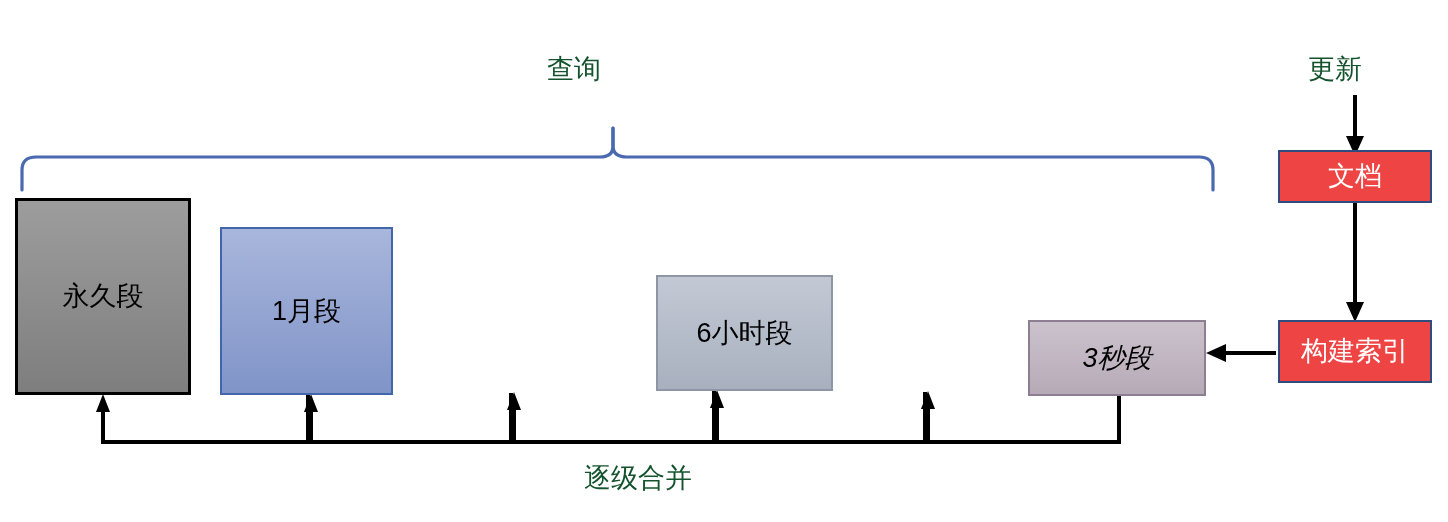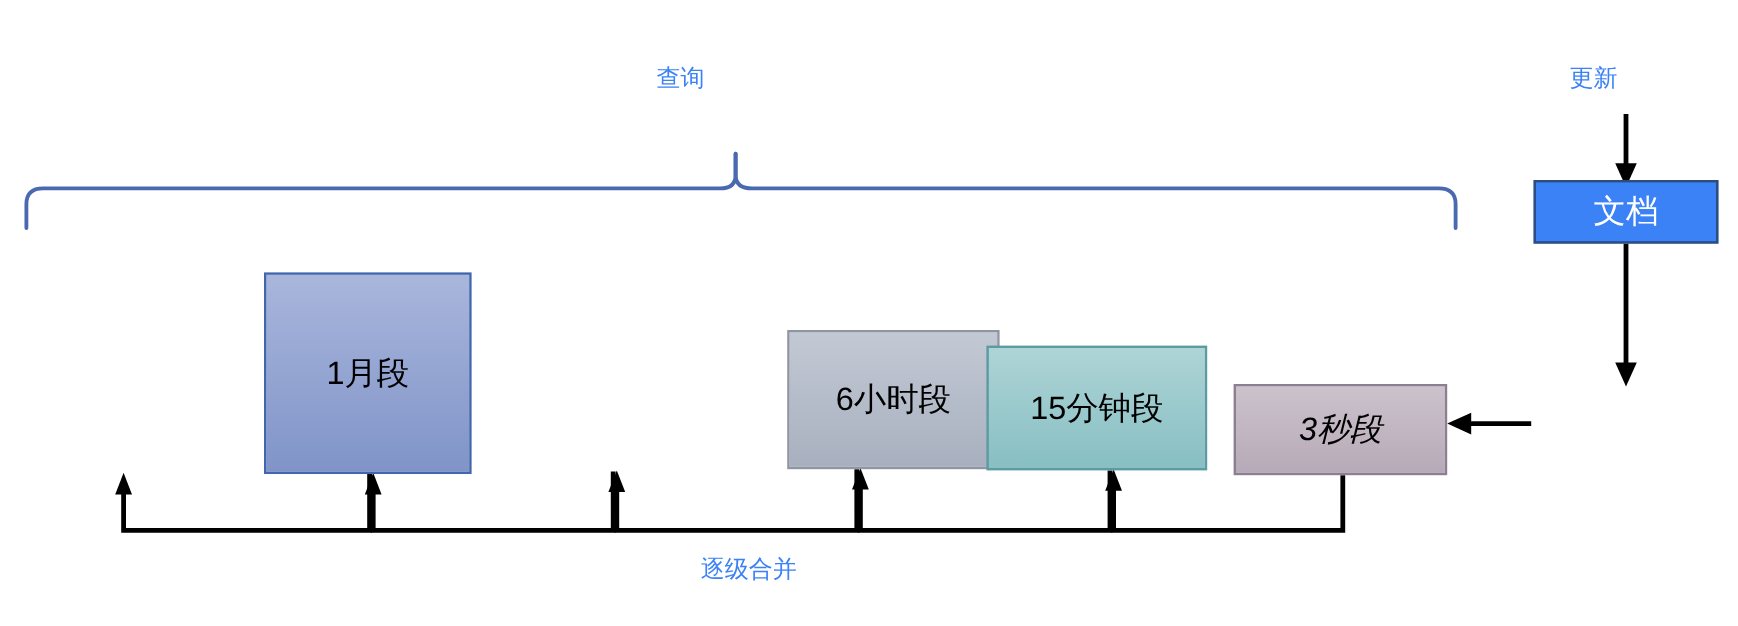--- a/index.html
+++ b/index.html
@@ -33,28 +33,28 @@
   .right-box {
     position: absolute;
     box-sizing: border-box;
     display: flex;
     align-items: center;
     justify-content: center;
     color: #ffffff;
     font-size: 27px;
     line-height: 1;
     white-space: nowrap;
-    background: #3b82f6;
+    background: #ef4444;
     border: 2px solid #2E4C7E;
     z-index: 5;
   }
   .plain-label {
     position: absolute;
-    color: #3b82f6;
-    font-size: 20px;
+    color: #14532d;
+    font-size: 27px;
     line-height: 1;
     white-space: nowrap;
     z-index: 6;
   }
   svg.overlay {
     position: absolute;
     left: 0;
     top: 0;
     width: 1448px;
     height: 522px;
@@ -98,42 +98,45 @@
       <path d="M 1355,203 L 1355,310"></path>
     </g>
     <polygon points="1355,322 1346,302 1364,302" fill="#000000"></polygon>
 
     <g fill="none" stroke="#000000" stroke-width="4">
       <path d="M 1276,353 L 1218,353"></path>
     </g>
     <polygon points="1206,353 1226,344 1226,362" fill="#000000"></polygon>
   </svg>
 
+  <div class="seg-box" style="left:15px; top:198px; width:176px; height:197px; background:linear-gradient(#9D9D9D,#7E7E7E); border:3px solid #000000;">
+    <span>永久段</span>
+  </div>
 
   <div class="seg-box" style="left:220px; top:227px; width:173px; height:168px; background:linear-gradient(#A9B6DC,#8094C8); border:2px solid #4166AC;">
     <span>1月段</span>
   </div>
 
 
   <div class="seg-box" style="left:656px; top:275px; width:177px; height:116px; background:linear-gradient(#C3C9D4,#A8B0BF); border:2px solid #8F96A3;">
     <span>6小时段</span>
   </div>
 
-  <div class="seg-box" style="left:822px; top:288px; width:184px; height:104px; background:linear-gradient(#AED4D6,#87BFC3); border:2px solid #5B9BA1;">
-    <span>15分钟段</span>
-  </div>
 
   <div class="seg-box" style="left:1028px; top:320px; width:178px; height:76px; background:linear-gradient(#CBC2CC,#B7AAB8); border:2px solid #8D7F91;font-style:italic;">
     <span>3秒段</span>
   </div>
 
   <div class="right-box" style="left:1278px; top:150px; width:154px; height:53px;">
     <span>文档</span>
   </div>
 
+  <div class="right-box" style="left:1278px; top:320px; width:154px; height:63px;">
+    <span>构建索引</span>
+  </div>
 
   <div class="plain-label" style="left:547px; top:56px;">查询</div>
 
   <div class="plain-label" style="left:1308px; top:56px;">更新</div>
 
   <div class="plain-label" style="left:540px; top:465px;margin-left:44px;">逐级合并</div>
 
 </div>
 
 </body></html>

